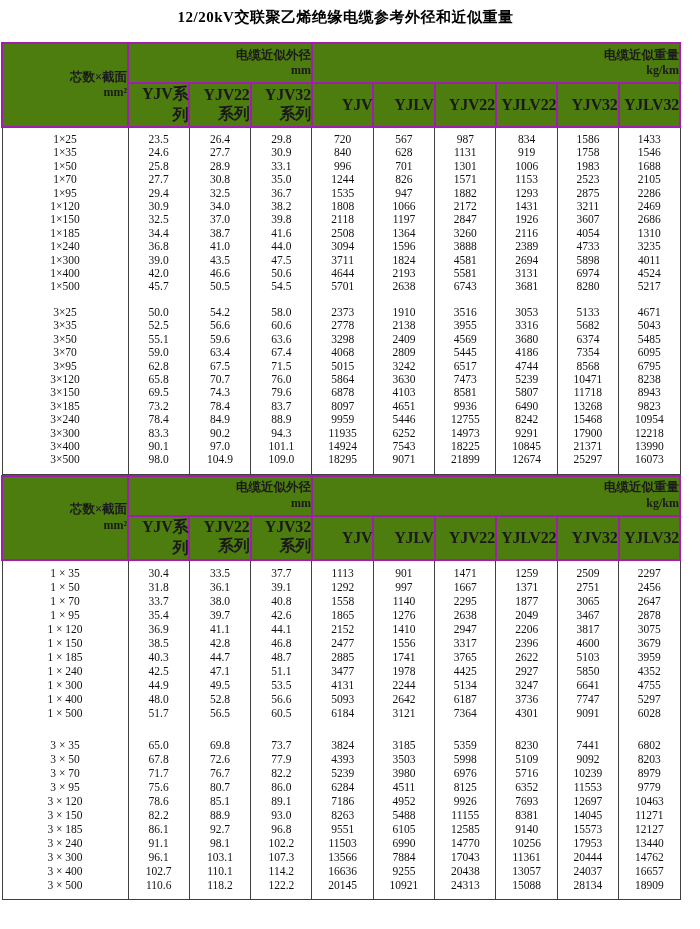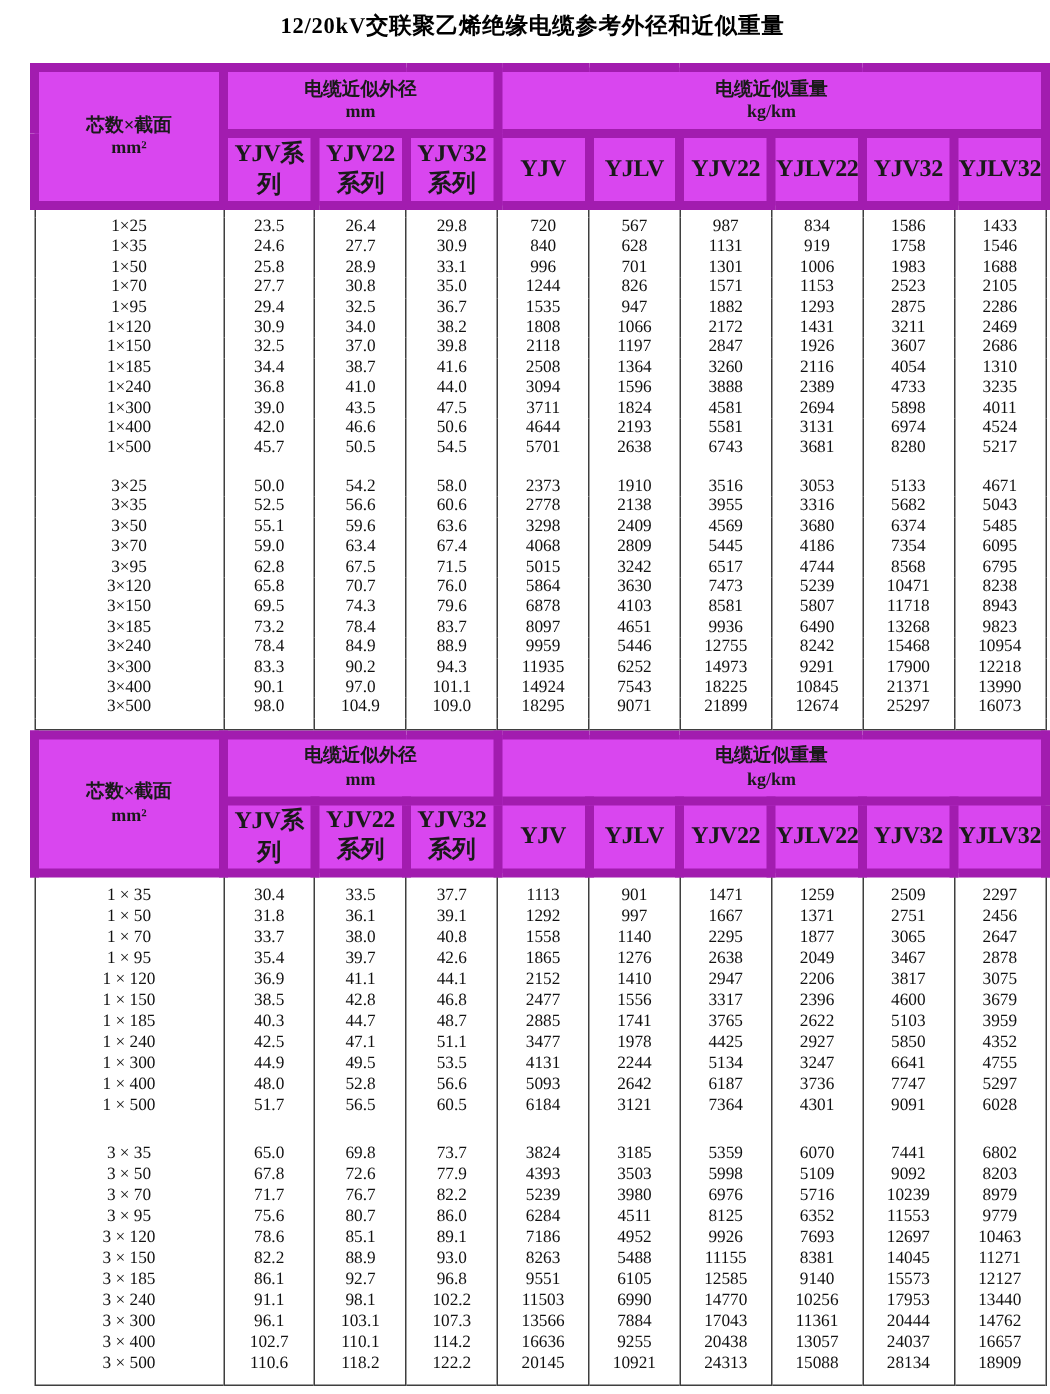--- a/index.html
+++ b/index.html
@@ -9,45 +9,46 @@
     width: 700px;
     height: 929px;
     overflow: hidden;
     font-family: "Liberation Serif", serif;
     color: #111111;
   }
   .page {
     box-sizing: border-box;
     width: 700px;
     height: 659px;
-    padding: 8px 10px 0 20px;
+    padding: 8px 10px 0 1px;
   }
   .tbl-title {
     margin: 0 0 15px 0;
     text-align: center;
     font-size: 15px;
     font-weight: bold;
     letter-spacing: 0.5px;
     color: #000000;
   }
   .tbl-title.second {
     margin-top: 21px;
   }
   table.cable {
     width: 680px;
     table-layout: fixed;
     border-collapse: collapse;
     border: 1px solid #3f3f3f;
   }
   table.cable th {
-    background: #d946ef;
-    border: 6px solid #a21caf;
+    background: #4d7c0f;
+    border: 2px solid #a21caf;
     font-weight: bold;
     color: #1a1a1a;
     padding: 1px 0;
+    text-align: right;
   }
   th.corner { font-size: 12.5px; line-height: 1.25; }
   th.corner .unit { font-size: 12px; }
   th.group { font-size: 12.5px; line-height: 1.25; height: 36px; vertical-align: middle; }
   th.group .unit { font-size: 12px; }
   tr.subhead th { font-size: 16px; height: 26px; padding: 0; letter-spacing: -0.2px; }
   tbody td {
     border-left: 1px solid #3f3f3f;
     border-right: 1px solid #3f3f3f;
     border-top: none;
@@ -639,21 +640,21 @@
           <td></td>
         </tr>
         <tr class="data">
           <td>3 × 35</td>
           <td>65.0</td>
           <td>69.8</td>
           <td>73.7</td>
           <td>3824</td>
           <td>3185</td>
           <td>5359</td>
-          <td>6070</td>
+          <td>8230</td>
           <td>7441</td>
           <td>6802</td>
         </tr>
         <tr class="data">
           <td>3 × 50</td>
           <td>67.8</td>
           <td>72.6</td>
           <td>77.9</td>
           <td>4393</td>
           <td>3503</td>

